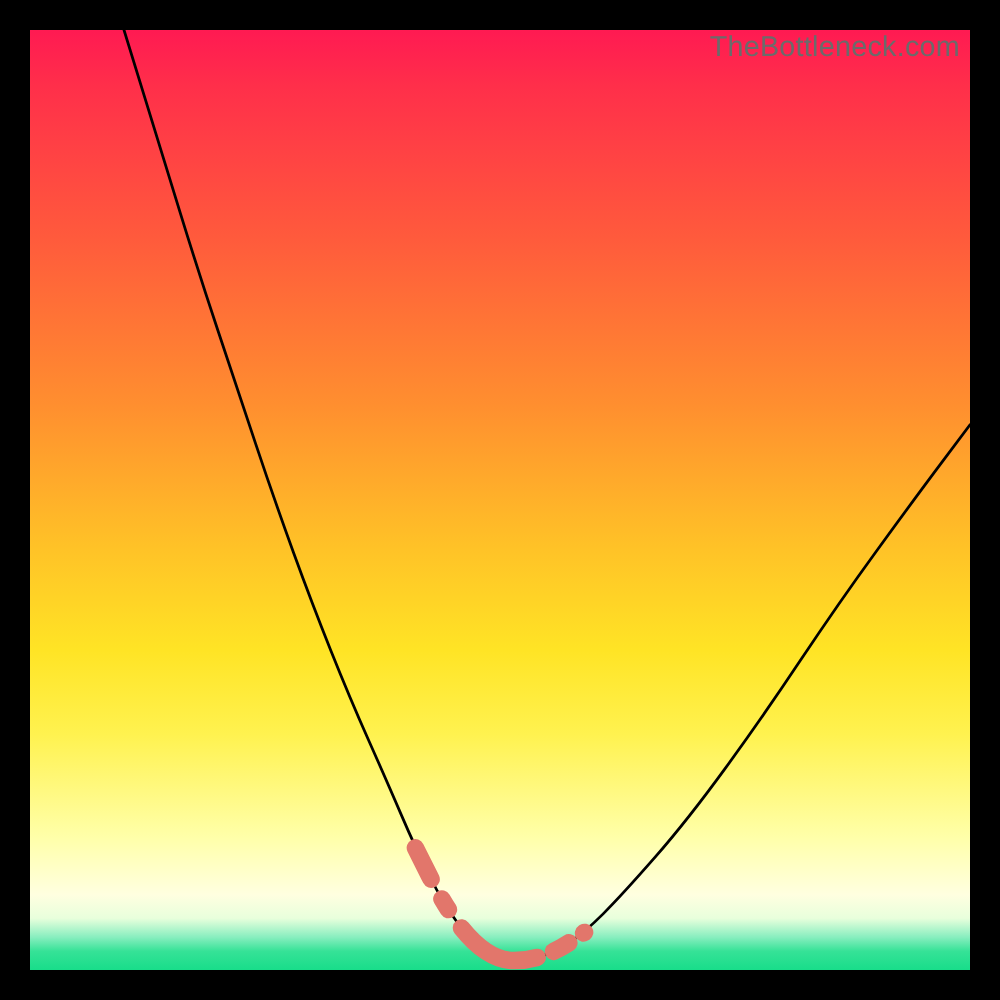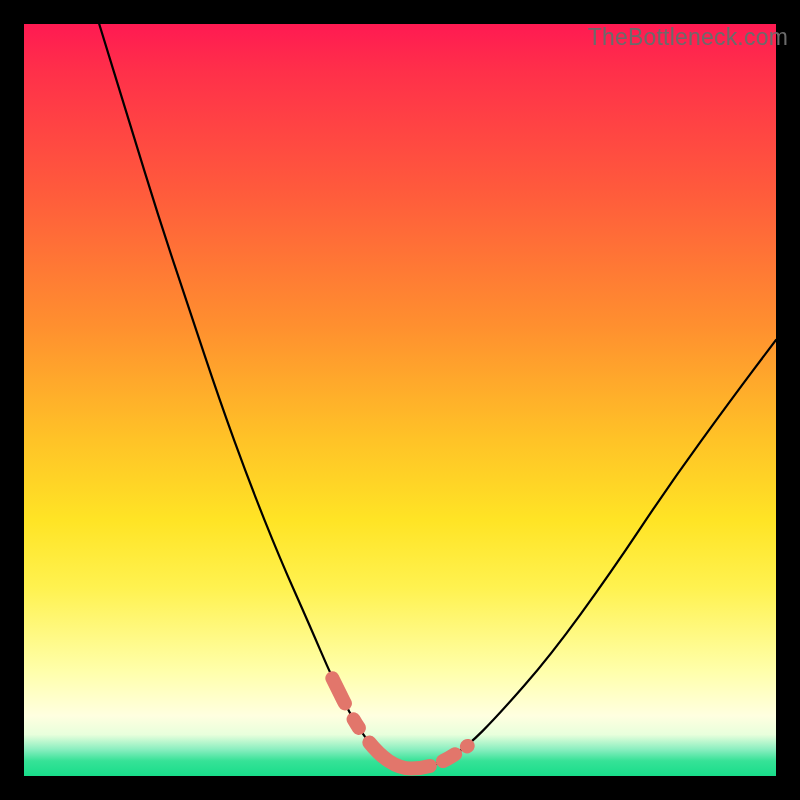--- a/index.html
+++ b/index.html
@@ -31,21 +31,21 @@
       #ffffe0 92%,
       #e8ffdc 94.5%,
       #88eebf 96.5%,
       #36e297 98%,
       #18dd8a 100%
     );
   }
   .watermark {
     position: absolute;
     top: 24px;
-    right: 12px;
+    right: 32px;
     color: #6b6b6b;
     font-size: 23px;
     letter-spacing: 0.2px;
     font-weight: 400;
     z-index: 5;
     margin-left: 36px;
   }
   svg.curve {
     position: absolute;
     left: 0;

